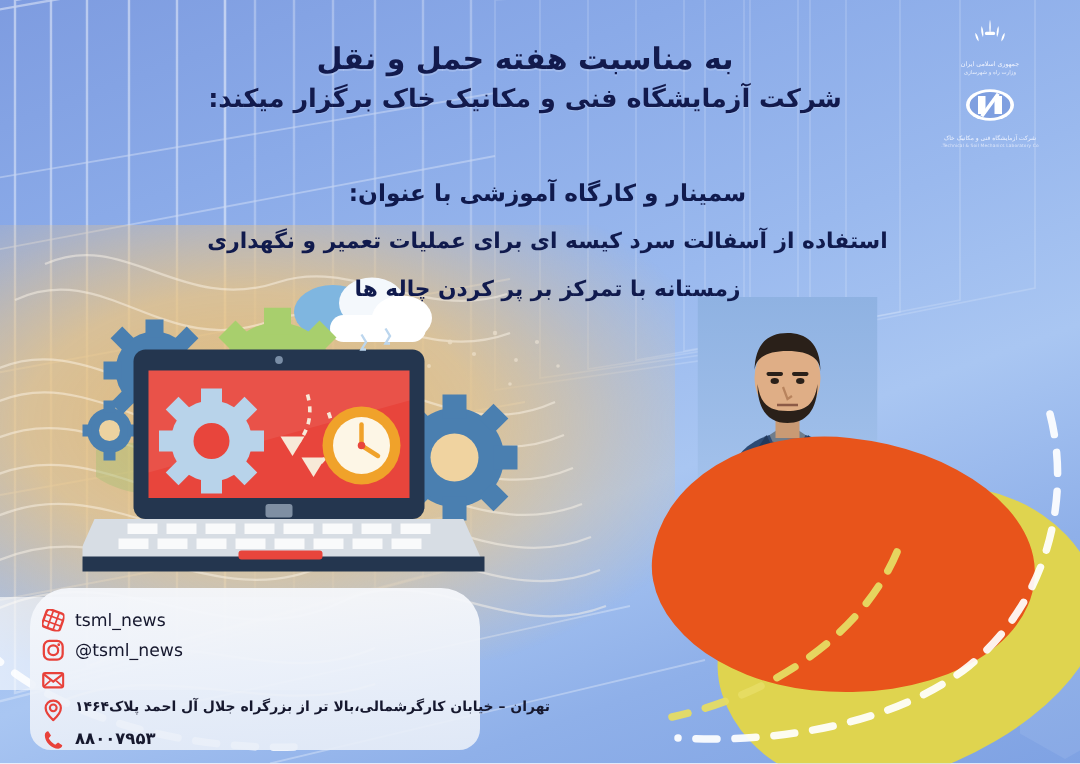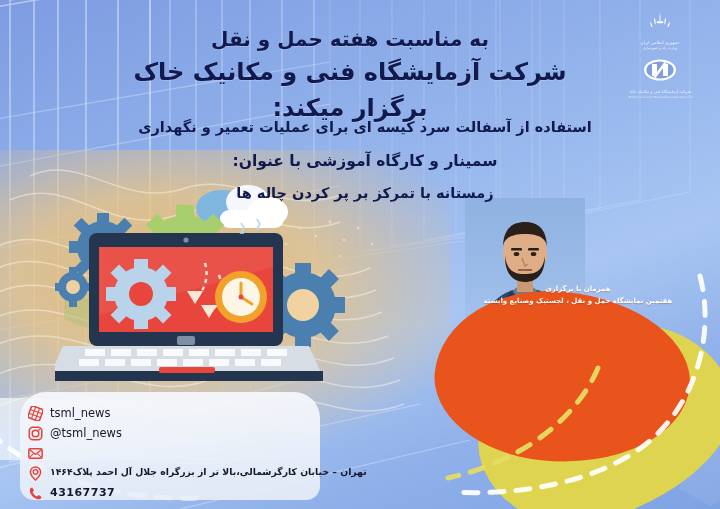--- a/index.html
+++ b/index.html
@@ -30,21 +30,21 @@
   
   .headline-wrap{
     position:absolute;top:8px;right:120px;width:500px;text-align:center;
     z-index:6;
     margin-top:16px;
   }
   .headline{
     color:#121a4d;font-weight:bold;font-size:20px;line-height:1.5;
     letter-spacing:0px;text-shadow:0 1px 0 rgba(255,255,255,.18);
   }
-  .headline.l2{font-size:24px;}
+  .headline.l2{font-size:17px;}
 
   .sub-wrap{position:absolute;top:112px;right:95px;width:520px;text-align:center;z-index:6;}
   .sub-line{color:#101a4d;font-weight:bold;font-size:15.5px;line-height:2.2;}
   .sub-line.small{font-size:14.5px;}
 
   
   .logos{position:absolute;top:12px;right:10px;width:100px;text-align:center;z-index:7;}
   .logo-emblem{display:block;margin:0 auto 2px;}
   .logo-cap{font-size:4.2px;color:#f2f5ff;line-height:1.5;letter-spacing:.2px;}
   .logo-cap2{font-size:3.6px;color:#e7edfb;line-height:1.4;}
@@ -220,22 +220,22 @@
       <div class="logo-sub-en">Technical &amp; Soil Mechanics Laboratory Co.</div>
     </div>
   </div>
 
   <div class="headline-wrap">
     <div class="headline">به مناسبت هفته حمل و نقل</div>
     <div class="headline l2">شرکت آزمایشگاه فنی و مکانیک خاک برگزار میکند:</div>
   </div>
 
   <div class="sub-wrap">
+    <div class="sub-line">سمینار و کارگاه آموزشی با عنوان:</div>
     <div class="sub-line small">استفاده از آسفالت سرد کیسه ای برای عملیات تعمیر و نگهداری</div>
-    <div class="sub-line">سمینار و کارگاه آموزشی با عنوان:</div>
     <div class="sub-line small">زمستانه با تمرکز بر پر کردن چاله ها</div>
   </div>
 
   <svg class="cloud-art" viewBox="0 0 120 60">
     <ellipse cx="32" cy="30" rx="26" ry="18" fill="#7fb6e0"></ellipse>
     <ellipse cx="58" cy="24" rx="22" ry="17" fill="#f4f8fc"></ellipse>
     <ellipse cx="78" cy="34" rx="20" ry="15" fill="#ffffff"></ellipse>
     <rect x="30" y="32" width="64" height="18" rx="9" fill="#ffffff"></rect>
   </svg>
 
@@ -400,24 +400,20 @@
   <div class="blob-yellow"></div>
   <div class="blob-orange"></div>
 
   <svg class="dashes" width="720" height="509" viewBox="0 0 720 509">
     <path d="M700,276 C714,330 700,400 646,444 C598,482 520,496 452,492" fill="none" stroke="#ffffff" stroke-width="5" stroke-dasharray="14,12" stroke-linecap="round" opacity=".92"></path>
     <path d="M598,368 C576,420 520,462 448,478" fill="none" stroke="#e6dc63" stroke-width="5" stroke-dasharray="14,12" stroke-linecap="round" opacity=".95"></path>
     <path d="M-10,432 C36,478 120,500 196,498" fill="none" stroke="#ffffff" stroke-width="5" stroke-dasharray="14,12" stroke-linecap="round" opacity=".85"></path>
   </svg>
 
   <div class="details">
-    <div class="det-small-wrap">
-      <div class="det-small">همزمان با برگزاری</div>
-      <div class="det-small">هفتمین نمایشگاه حمل و نقل ، لجستیک  وصنایع وابسته</div>
-    </div>
   </div>
 
   <div class="contact-panel"></div>
   <div class="contact-list">
 
     <div class="c-row">
       <svg class="c-ico" viewBox="0 0 16 16">
         <g transform="rotate(20 8 8)">
           <rect x="1.4" y="1.4" width="13.2" height="13.2" rx="2.4" fill="none" stroke="#e8413a" stroke-width="1.7"></rect>
           <line x1="1.4" y1="5.8" x2="14.6" y2="5.8" stroke="#e8413a" stroke-width="1.2"></line>
@@ -451,18 +447,18 @@
         <path d="M8,1.1 C4.9,1.1 2.6,3.4 2.6,6.4 C2.6,10.2 8,15 8,15 C8,15 13.4,10.2 13.4,6.4 C13.4,3.4 11.1,1.1 8,1.1 Z" fill="none" stroke="#e8413a" stroke-width="1.6"></path>
         <circle cx="8" cy="6.3" r="2.4" fill="none" stroke="#e8413a" stroke-width="1.5"></circle>
       </svg>
       <span class="c-txt fa">تهران – خیابان کارگرشمالی،بالا تر از بزرگراه جلال آل احمد پلاک۱۴۶۴</span>
     </div>
 
     <div class="c-row">
       <svg class="c-ico" viewBox="0 0 16 16">
         <path d="M4.4,1.6 C3.2,1.6 2,2.8 2,4.4 C2,9.2 6.8,14 11.6,14 C13.2,14 14.4,12.8 14.4,11.6 L11.4,9.6 L9.4,11.2 C7.6,10.2 5.8,8.4 4.8,6.6 L6.4,4.6 Z" fill="#e8413a"></path>
       </svg>
-      <span class="c-txt phone">43167737</span>
+      <span class="c-txt phone">۸۸۰۰۷۹۵۳</span>
     </div>
 
   </div>
 
 </div>
 
 </body></html>

